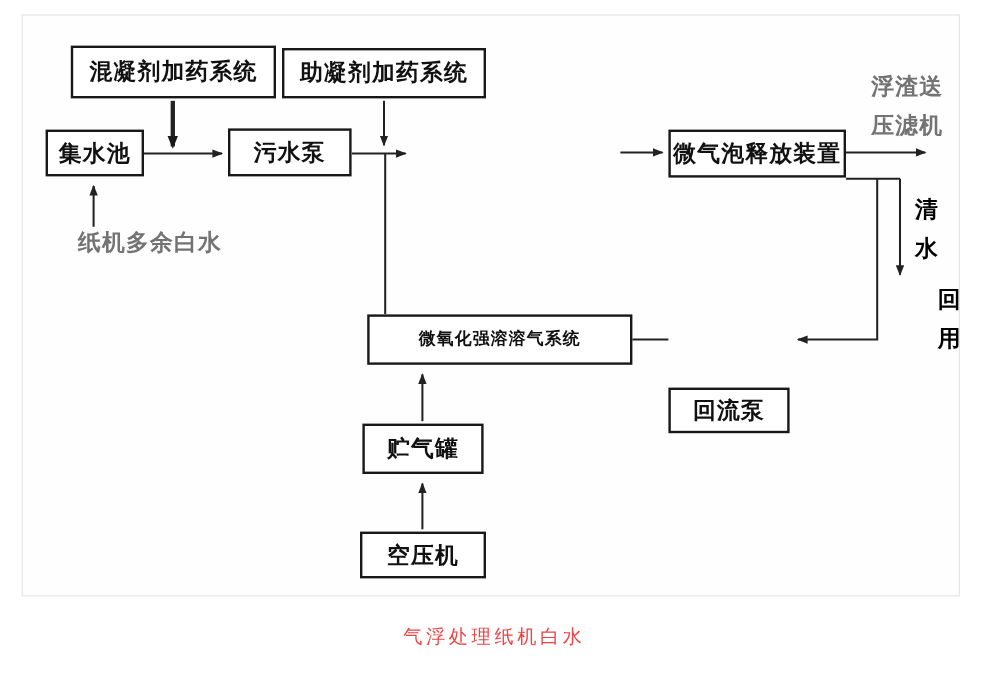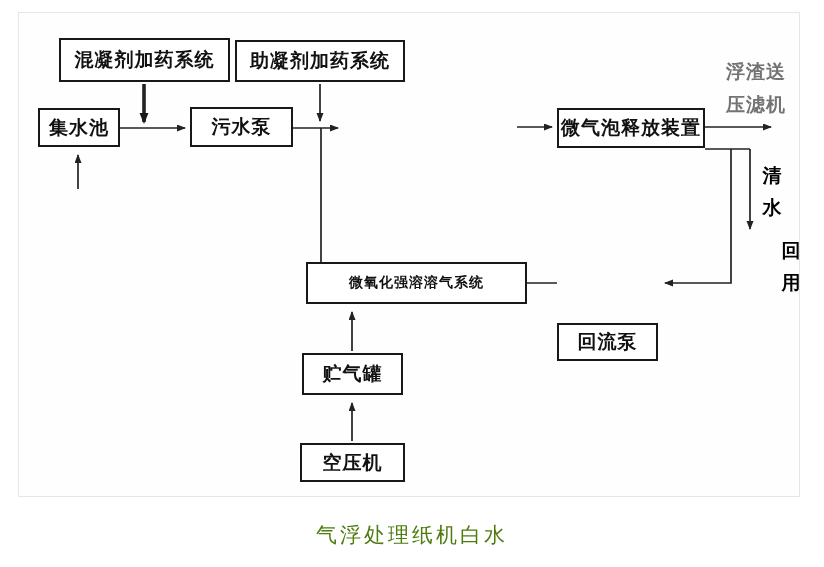--- a/index.html
+++ b/index.html
@@ -19,21 +19,21 @@
   }
   .lbl{
     position:absolute;font-weight:700;font-size:19px;color:#737373;letter-spacing:1px;white-space:nowrap;
   }
   .lbl-v{
     position:absolute;font-weight:700;font-size:19px;color:#000000;
     width:24px;word-break:break-all;white-space:normal;line-height:32px;text-align:center;
   }
   .caption{
     position:absolute;left:0;right:0;top:521px;text-align:center;
-    font-size:21px;color:#4d7c0f;letter-spacing:3px;font-weight:400;
+    font-size:16px;color:#ef4444;letter-spacing:3px;font-weight:400;
   }
   
   .n-coag{left:59px;top:38px;width:171px;height:44px;}
   .n-aid{left:235px;top:40px;width:170px;height:42px;}
   .n-collect{left:38px;top:108px;width:82px;height:39px;}
   .n-pump{left:190px;top:107px;width:103px;height:40px;}
   .n-release{left:343px;top:107px;width:174px;height:38px;font-size:18px;}
   .n-flot{left:557px;top:108px;width:148px;height:40px;}
   .n-dissolve{left:306px;top:262px;width:221px;height:42px;font-size:14px;text-align:center;}
   .n-return{left:557px;top:278px;width:101px;height:38px;margin-top:45px;}
@@ -91,20 +91,21 @@
   <div class="node n-coag">混凝剂加药系统</div>
   <div class="node n-aid">助凝剂加药系统</div>
   <div class="node n-collect">集水池</div>
   <div class="node n-pump">污水泵</div>
   <div class="node n-flot">微气泡释放装置</div>
   <div class="node n-dissolve">微氧化强溶溶气系统</div>
   <div class="node n-return">回流泵</div>
   <div class="node n-tank">贮气罐</div>
   <div class="node n-comp">空压机</div>
 
+  <div class="lbl" style="left:65px;top:189px;">纸机多余白水</div>
   <div class="lbl" style="left:726px;top:59px;">浮渣送</div>
   <div class="lbl" style="left:726px;top:92px;">压滤机</div>
   <div class="lbl-v" style="left:760px;top:159px;">清水</div>
   <div class="lbl-v" style="left:738px;top:234px;margin-left:41px;">回用</div>
 
   <div class="caption">气浮处理纸机白水</div>
 
 </div>
 
 </body></html>

